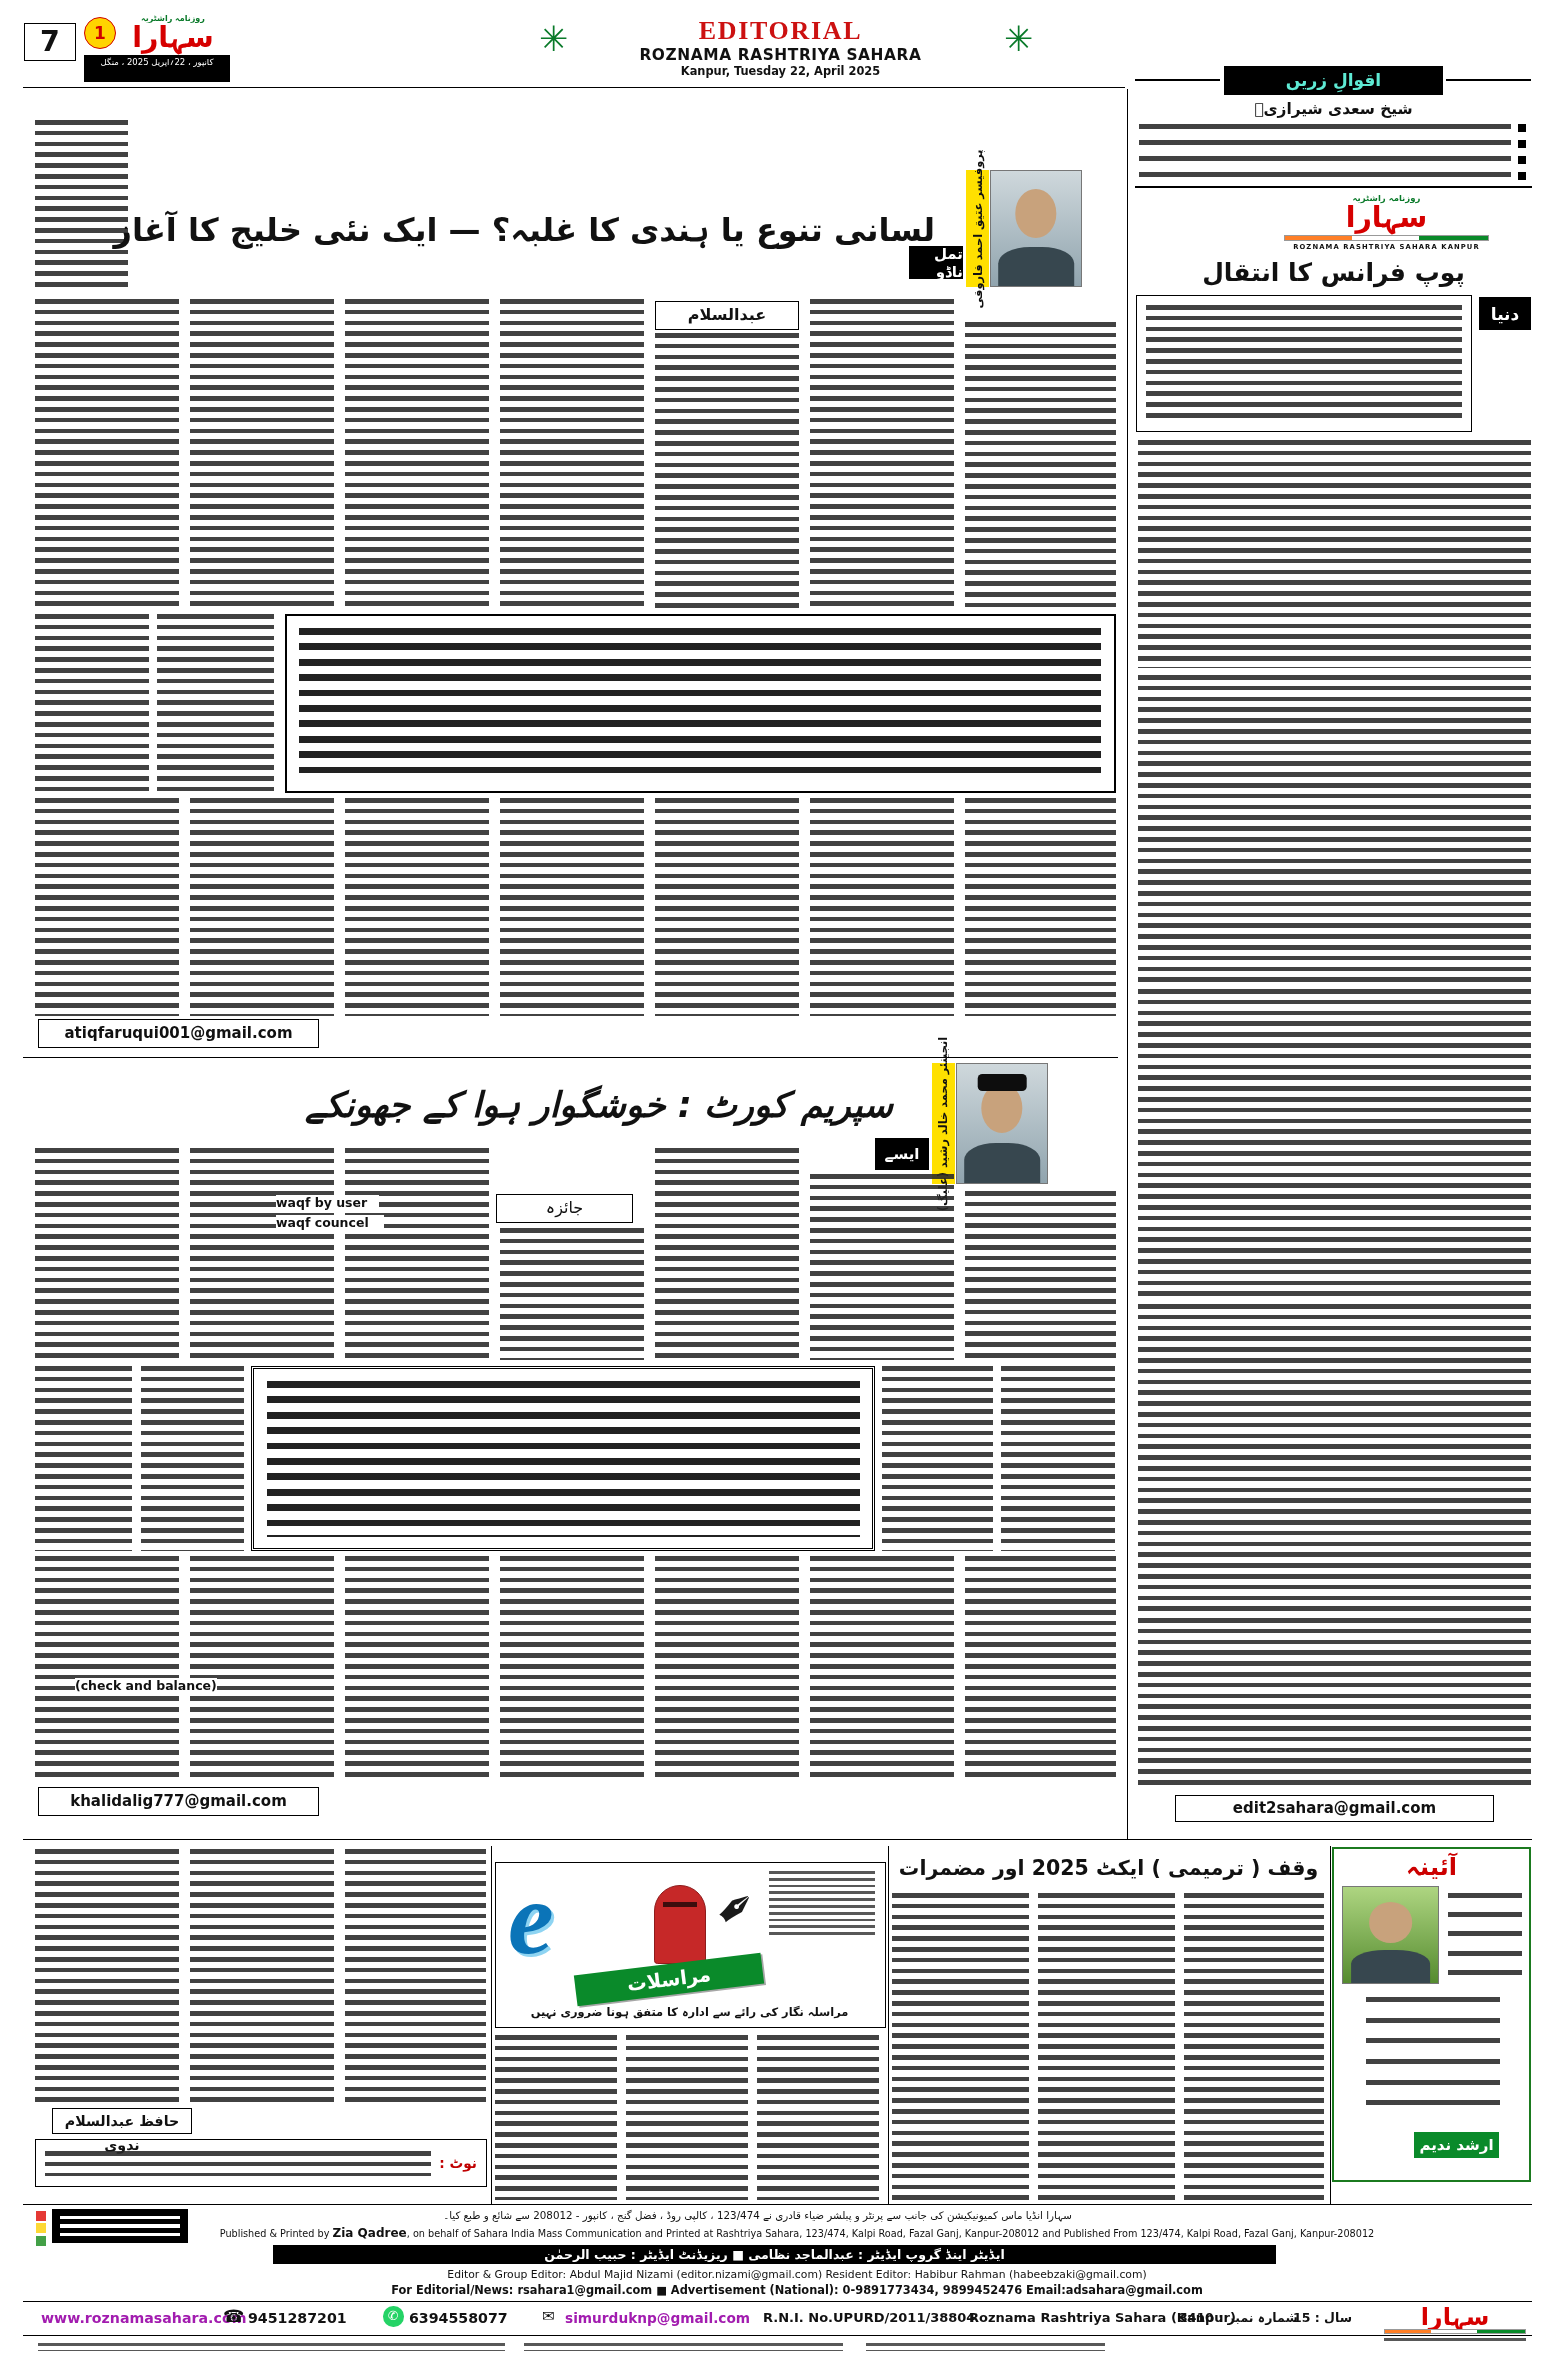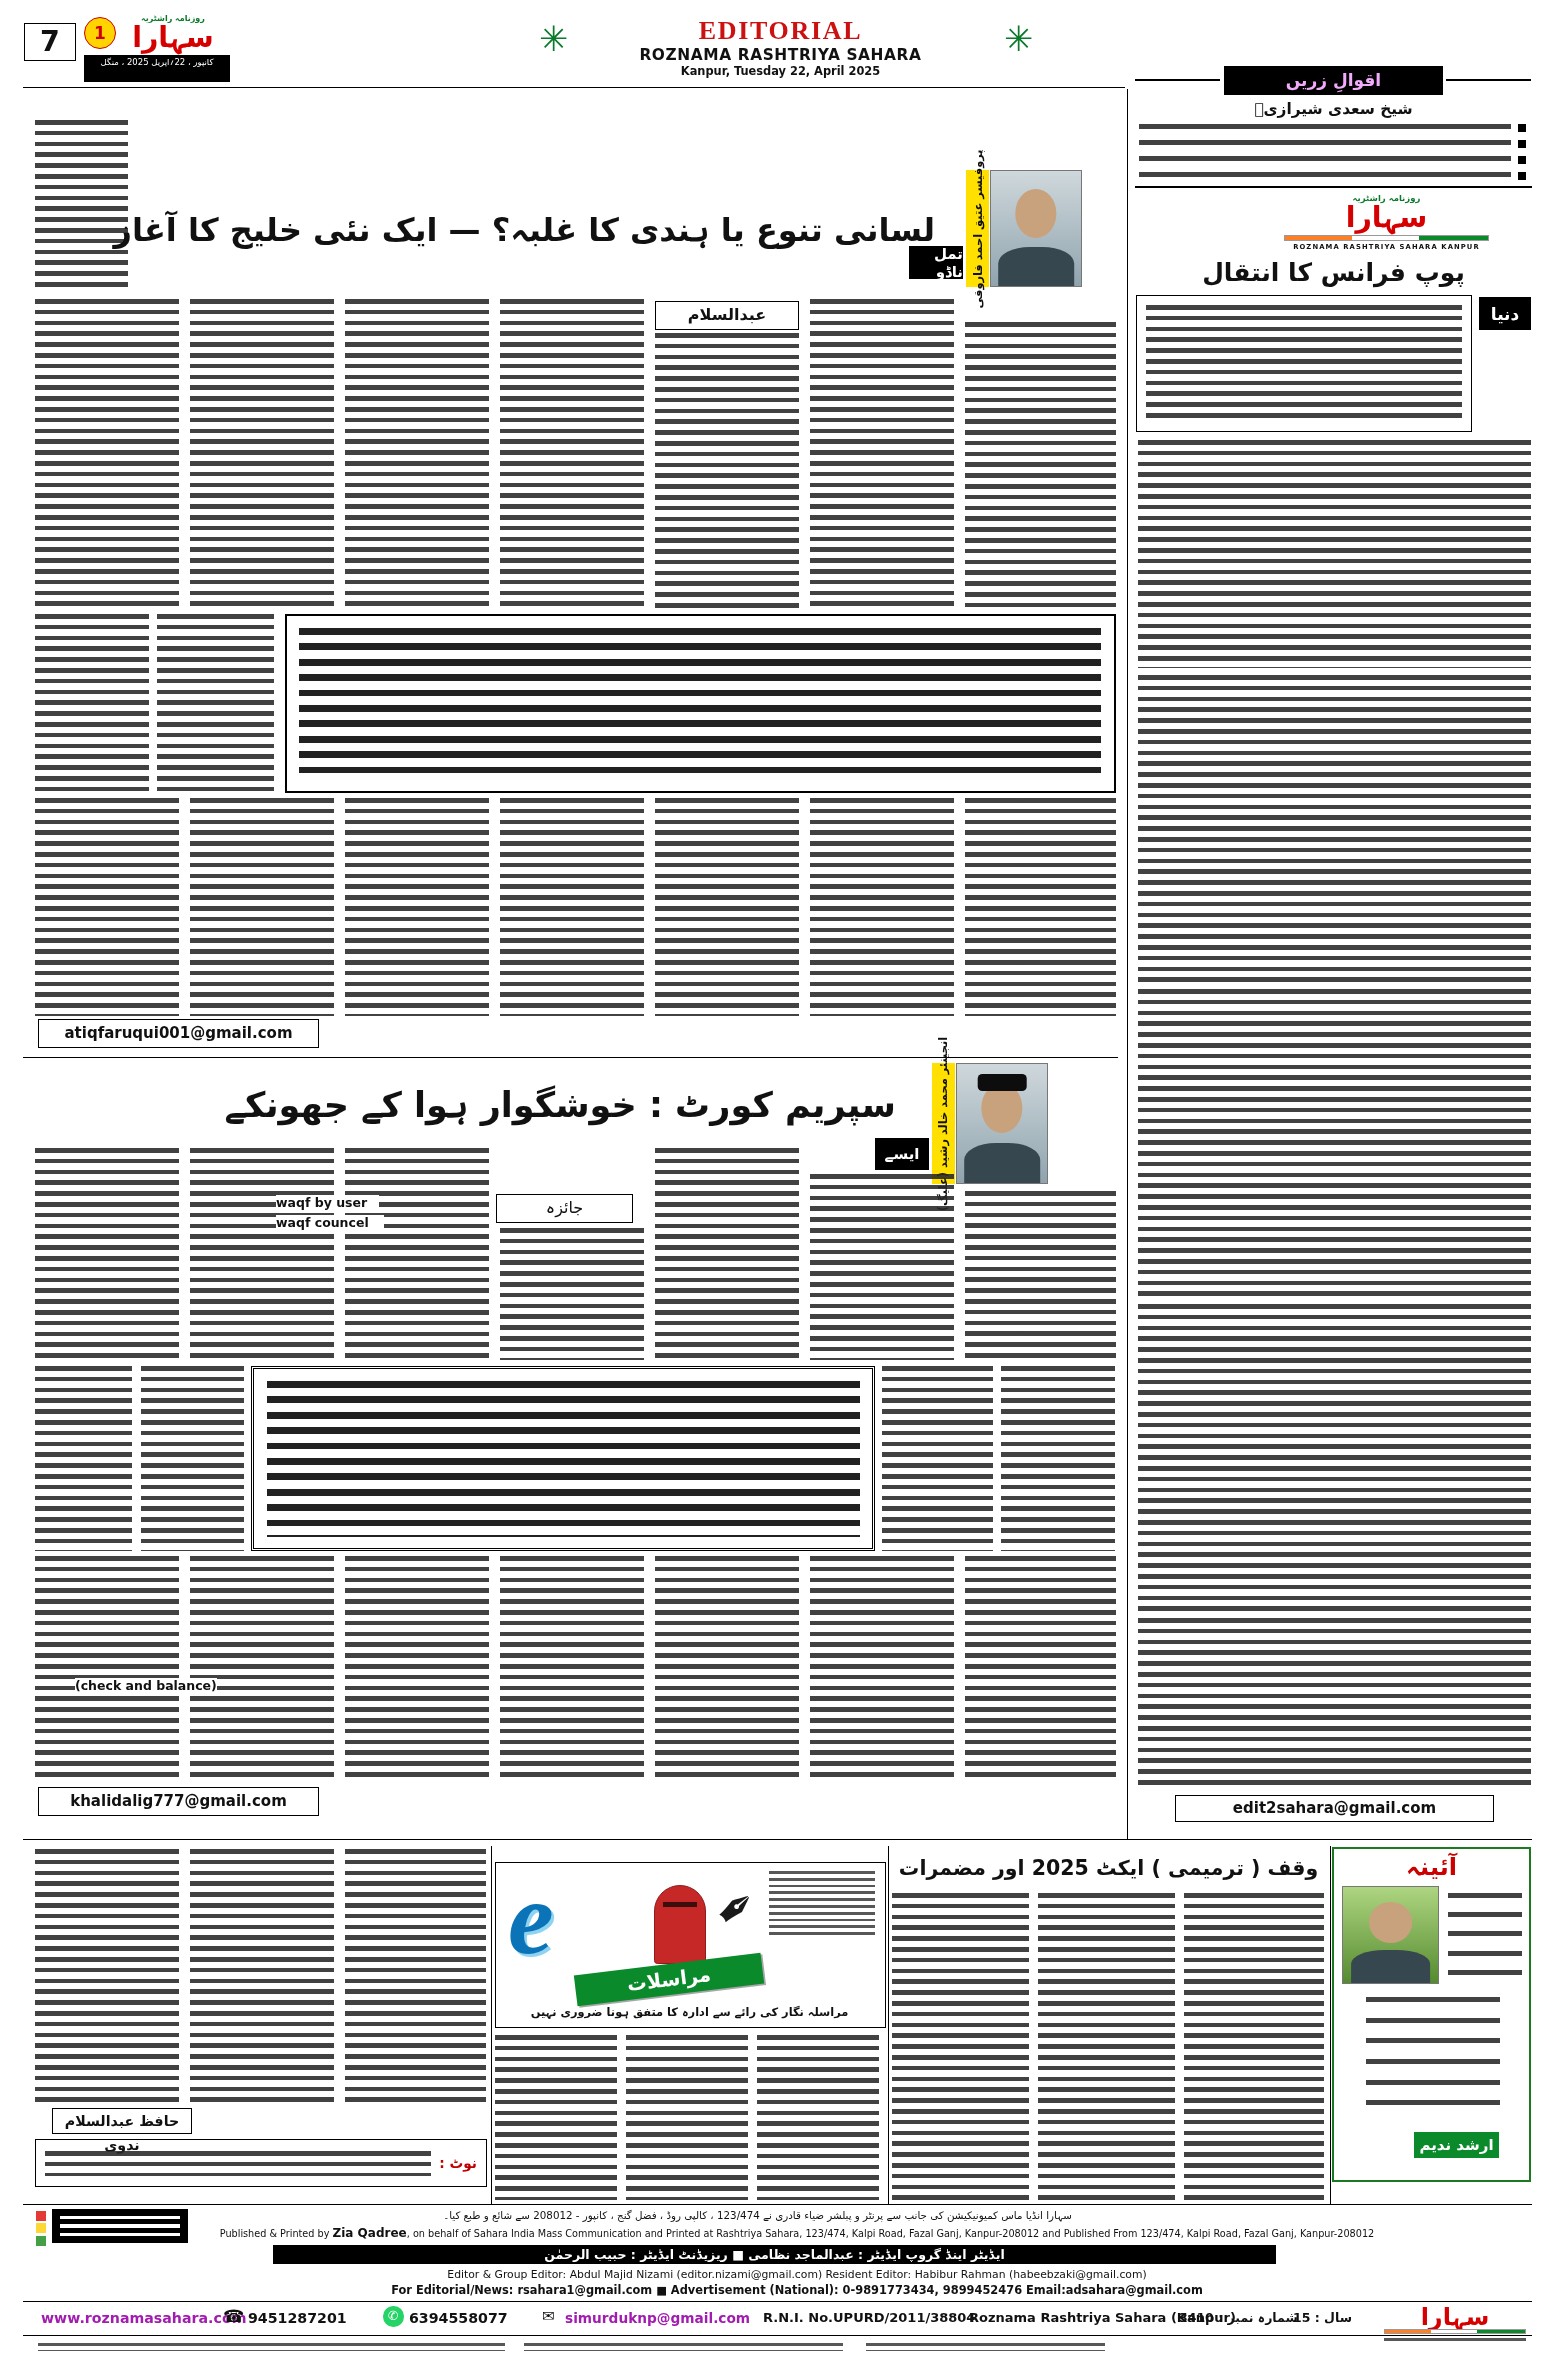--- a/index.html
+++ b/index.html
@@ -63,21 +63,21 @@
 
   <div class="abs c serif b" style="left:581px;top:16px;width:399px;height:28.5px;font-size:26px;letter-spacing:1.7px;color:#cc1111;">EDITORIAL</div>
   <div class="abs c b" style="left:581px;top:46px;width:399px;height:17px;font-size:15.4px;letter-spacing:0.6px;">ROZNAMA RASHTRIYA SAHARA</div>
   <div class="abs c b" style="left:581px;top:64px;width:399px;height:13.7px;font-size:11.4px;">Kanpur, Tuesday 22, April 2025</div>
 
 
   <div class="abs hrule" style="left:23px;top:87px;width:1102px;"></div>
 
   <div class="abs dbl" style="left:1135px;top:79px;width:85px;"></div>
   <div class="abs dbl" style="left:1446px;top:79px;width:85px;"></div>
-  <div class="abs c rtl" style="left:1224px;top:66px;width:219px;height:28.5px;background:#000;color:#f0abfc;font-size:17px;line-height:28.5px;font-weight:bold;">اقوالِ زریں</div>
+  <div class="abs c rtl" style="left:1224px;top:66px;width:219px;height:28.5px;background:#000;color:#5eead4;font-size:17px;line-height:28.5px;font-weight:bold;">اقوالِ زریں</div>
   <div class="abs c rtl b" style="left:1135px;top:100px;width:397px;height:18px;font-size:15.4px;">شیخ سعدی شیرازیؒ</div>
 
   <div class="abs rtl" style="left:1139px;top:123px;width:387px;height:9px;display:flex;gap:6.8px;align-items:center;">
     <span class="sq"></span>
       <span class="sim" style="flex:1;height:6.8px;"></span>
   </div>
   <div class="abs rtl" style="left:1139px;top:139px;width:387px;height:9px;display:flex;gap:6.8px;align-items:center;">
     <span class="sq"></span>
       <span class="sim" style="flex:1;height:6.8px;"></span>
   </div>
@@ -142,21 +142,21 @@
   <div class="abs sim" style="left:345px;top:798px;width:144px;height:218px;"></div>
   <div class="abs sim" style="left:500px;top:798px;width:144px;height:218px;"></div>
   <div class="abs sim" style="left:655px;top:798px;width:144px;height:218px;"></div>
   <div class="abs sim" style="left:810px;top:798px;width:144px;height:218px;"></div>
   <div class="abs sim" style="left:965px;top:798px;width:151px;height:218px;"></div>
 
   <div class="abs box2 c" style="left:38px;top:1019px;width:281px;height:28.5px;font-size:15px;line-height:26px;font-weight:bold;">atiqfaruqui001@gmail.com</div>
 
   <div class="abs hrule" style="left:23px;top:1057px;width:1095px;"></div>
 
-  <div class="abs c rtl b" style="left:258px;top:1072px;width:638px;height:67px;font-size:35px;line-height:67px;white-space:nowrap;">سپریم کورٹ : خوشگوار ہوا کے جھونکے</div>
+  <div class="abs c rtl b" style="left:280px;top:1072px;width:638px;height:67px;font-size:35px;line-height:67px;white-space:nowrap;font-style:italic;">سپریم کورٹ : خوشگوار ہوا کے جھونکے</div>
 
   <div class="abs photo" style="left:956px;top:1063px;width:92px;height:121px;">
     <div class="cap"></div>
   </div>
   <div class="abs vert rtl" style="left:932px;top:1063px;width:23px;height:121px;background:#ffe000;">
     <span>انجینئر محمد خالد رشید (علیگ)</span>
   </div>
   <div class="abs kicker rtl" style="left:875px;top:1138px;width:54px;height:32px;font-size:15px;">ایسے</div>
 
   <div class="abs box3 c rtl" style="left:496px;top:1194px;width:137px;height:28.5px;font-size:16px;line-height:25px;font-weight:normal;">جائزہ</div>

